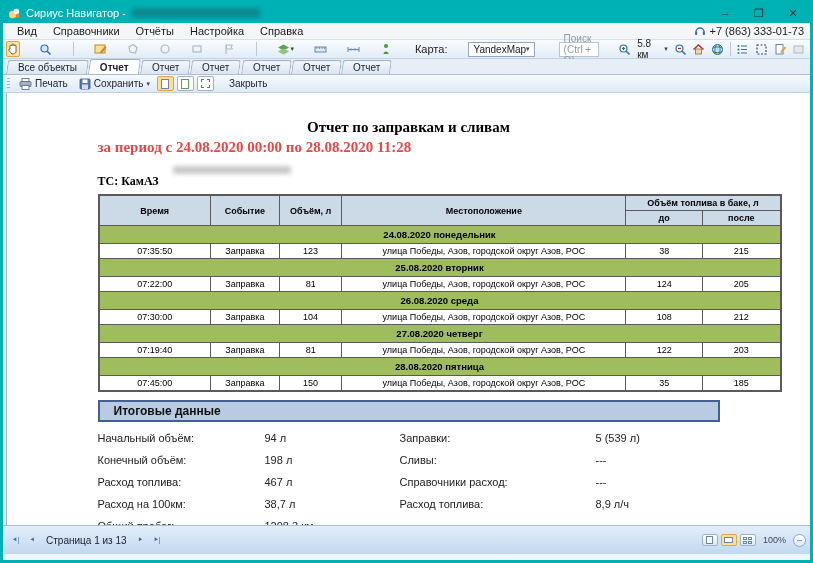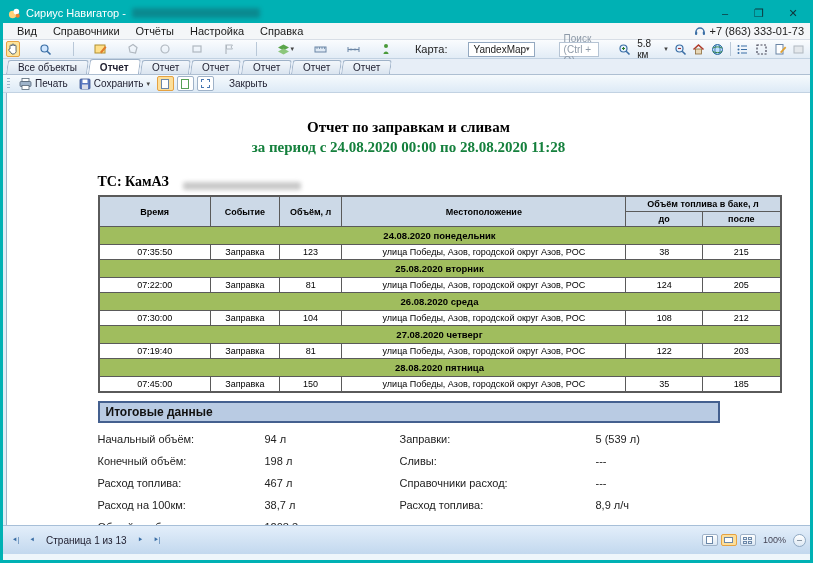--- a/index.html
+++ b/index.html
@@ -44,31 +44,31 @@
   .sqbtn { width:17px; height:15px; border:1px solid #9fb2c8; border-radius:2px; background:#fff; display:flex; align-items:center; justify-content:center; }
   .sqbtn.selected { border-color:#e5a242; background:#fddf9a; }
   .sqbtn .pg { width:8px; height:10px; border:1px solid #6b87a8; background:#fff; }
   .sqbtn .pg.green { border-color:#56a056; }
   .sqbtn .fit { width:9px; height:9px; border:1px dashed #4a78b0; }
 
   
   .report-panel { flex:1 1 auto; background:#fff; border-left:1px solid #9fb4ca; margin-left:3px; overflow:hidden; position:relative; }
   .report-page { width:622px; margin:0 auto; padding-top:26px; }
   .rep-title { text-align:center; font-family:"Liberation Serif","DejaVu Serif",serif; font-weight:bold; font-size:15px; color:#000; }
-  .rep-subtitle { text-align:center; font-family:"Liberation Serif","DejaVu Serif",serif; font-weight:bold; font-size:15px; color:#15803d; margin-top:3px; }
-  .vehicle { font-family:"Liberation Serif","DejaVu Serif",serif; font-weight:bold; font-size:14px; color:#000; margin-top:18px; display:flex; align-items:flex-end; }
+  .rep-subtitle { text-align:left; font-family:"Liberation Serif","DejaVu Serif",serif; font-weight:bold; font-size:15px; color:#ef4444; margin-top:3px; }
+  .vehicle { font-family:"Liberation Serif","DejaVu Serif",serif; font-weight:bold; font-size:12px; color:#000; margin-top:18px; display:flex; align-items:flex-start; }
   .veh-redacted { display:inline-block; width:118px; height:8px; margin-left:14px; margin-top:-8px; background:#c9c9c9; filter:blur(2px); border-radius:2px; }
 
   table.rep { border-collapse:collapse; width:684px; margin-top:5px; font-size:9px; color:#000; border:2px solid #5a5a5a; }
   table.rep th, table.rep td { border:1px solid #5a5a5a; text-align:center; padding:2px 2px; }
   table.rep th { background:#ccd9e7; font-weight:bold; font-size:9px; }
   tr.day-band td { background:#a0bd5e; font-weight:bold; font-size:9.5px; padding:3px 2px; }
   tr.data-row td { background:#fff; }
 
-  .summary-header { width:622px; margin-top:8px; background:#b9cbe3; border:2px solid #44608f; font-weight:bold; font-size:12px; color:#111; padding:2px 6px; }
+  .summary-header { width:622px; margin-top:8px; background:#b9cbe3; border:2px solid #44608f; font-weight:bold; font-size:12px; color:#111; padding:2px 14px; }
   .summary-grid { width:622px; margin-top:10px; display:grid; grid-template-columns:167px 135px 196px 1fr; row-gap:10px; font-size:11px; color:#222; }
   .summary-grid div { white-space:nowrap; }
 
   
   .statusbar { height:29px; background:linear-gradient(#e3eefa,#c2d8ee); border-top:1px solid #a7bfd8; display:flex; align-items:center; padding:0 4px; flex:0 0 auto; }
   .navbtn { font-size:7px; color:#3b6ea5; padding:0 4px; height:12px; display:flex; align-items:center; border:1px solid transparent; border-radius:2px; }
   .page-text { font-size:10px; color:#223; margin:0 6px; }
   .status-right { margin-left:auto; display:flex; align-items:center; gap:3px; }
   .zbtn { width:16px; height:12px; border:1px solid #9fb2c8; border-radius:2px; background:linear-gradient(#fdfefe,#dce8f4); display:flex; align-items:center; justify-content:center; }
   .zbtn.selected { border-color:#e5a242; background:#fddf9a; }

